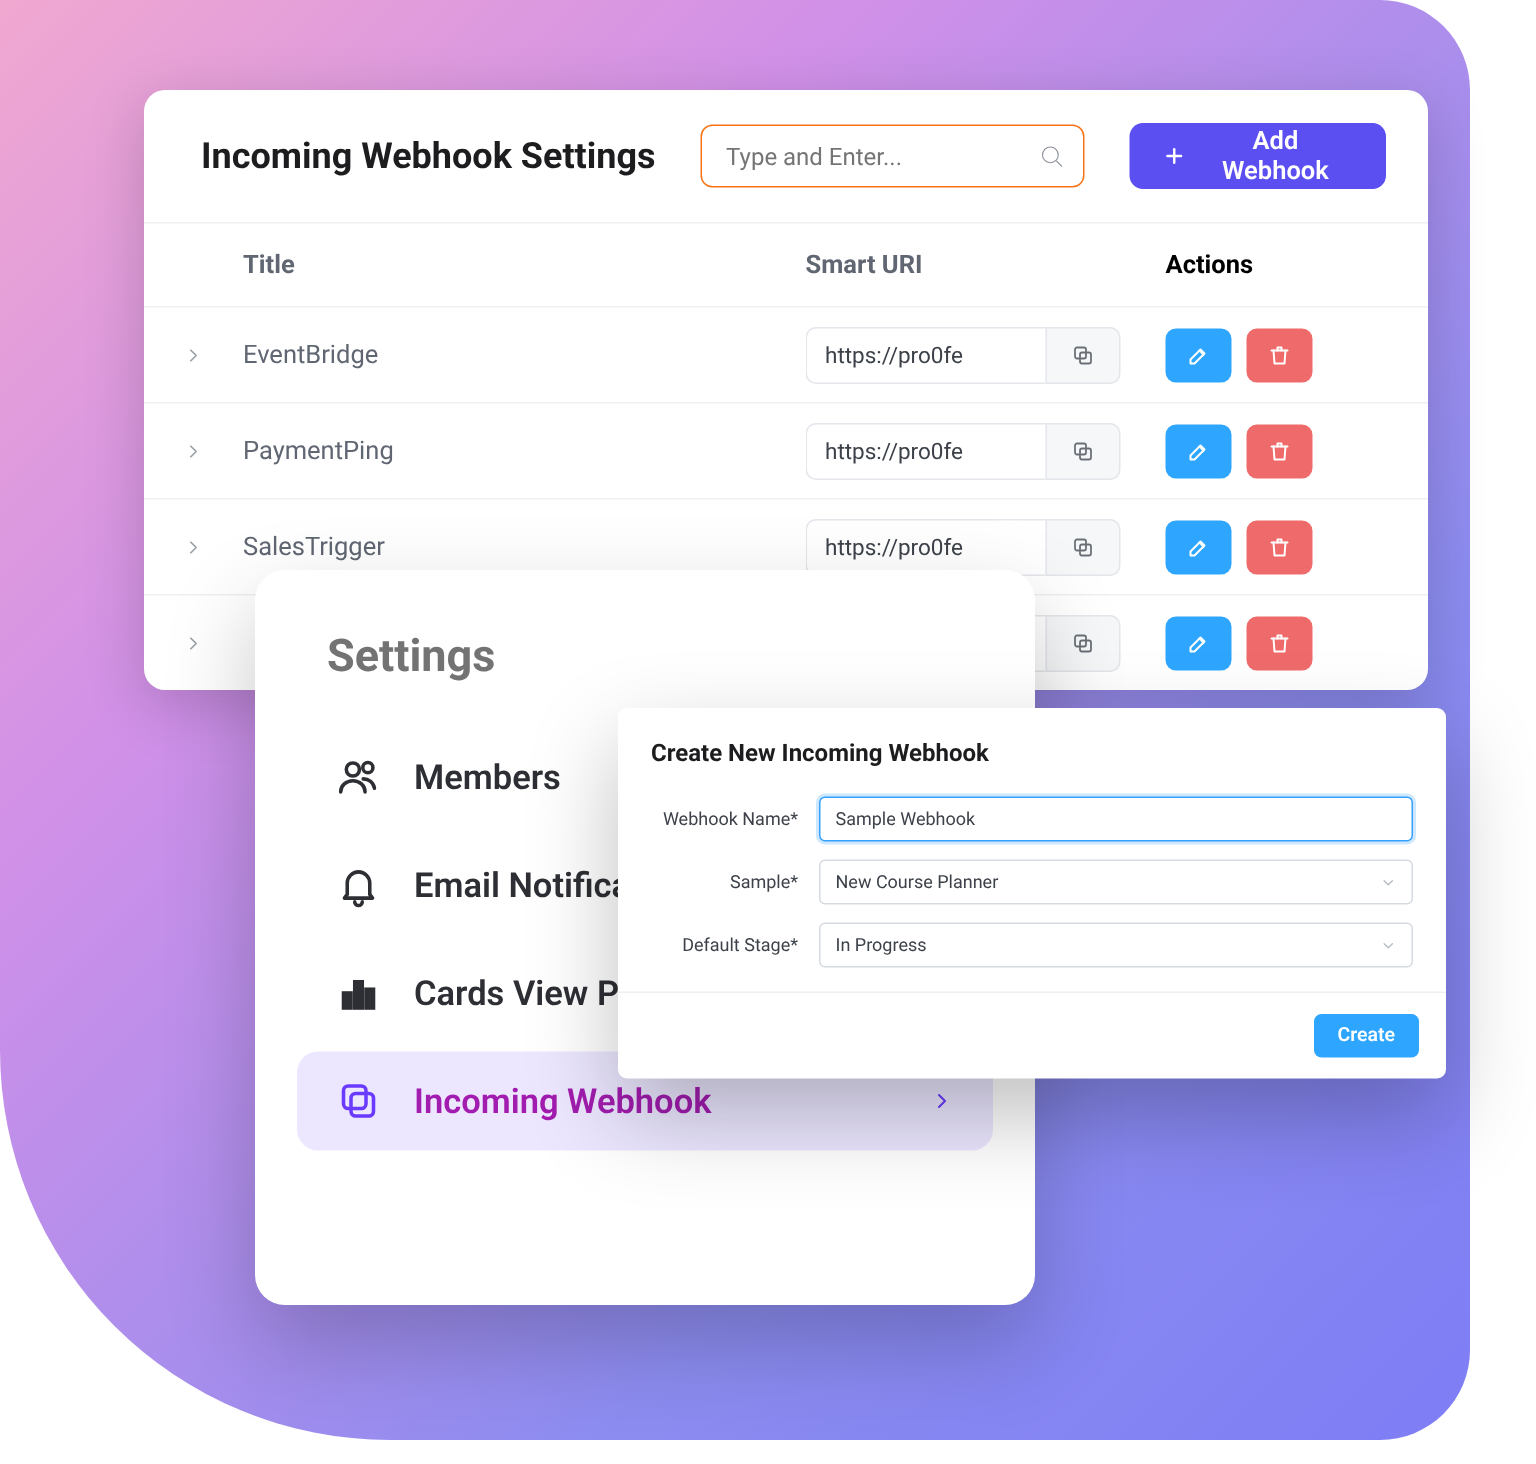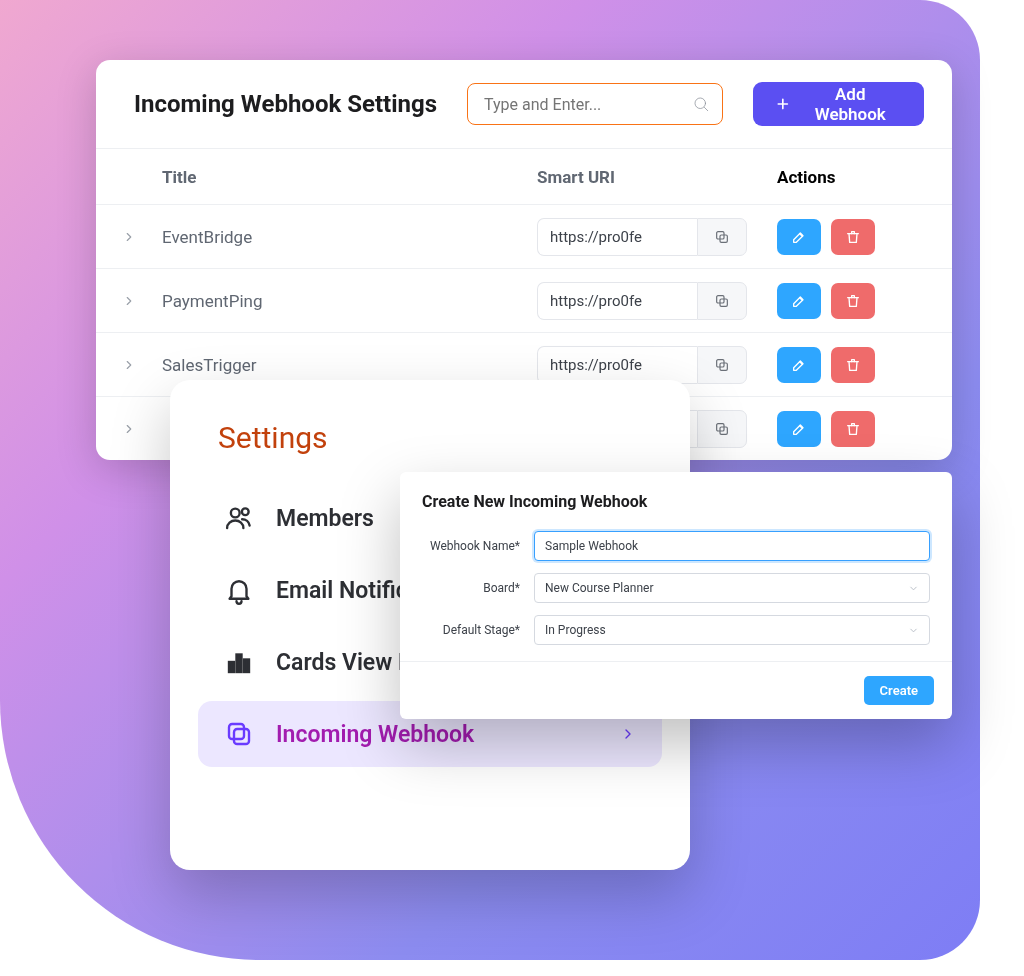--- a/index.html
+++ b/index.html
@@ -56,36 +56,36 @@
   .act-edit{background:#2ea6ff}
   .act-del{background:#ef6b6b}
   .act-btn svg{width:16px;height:16px;stroke:#fff;fill:none;stroke-width:2}
 
   
   .card-settings{
     position:absolute;left:170px;top:380px;width:520px;height:490px;
     background:#fff;border-radius:20px;box-shadow:0 25px 60px rgba(0,0,0,.22);
     padding:40px 28px 28px 28px;
   }
-  .settings-title{font-size:30px;font-weight:400;color:#c2410c;margin:0 0 30px 20px}
+  .settings-title{font-size:30px;font-weight:700;color:#737373;margin:0 0 30px 20px}
   .set-item{
     display:flex;align-items:center;gap:22px;height:66px;padding:0 26px;border-radius:14px;margin:6px 0;
     cursor:pointer
   }
   .set-item svg.ico{width:30px;height:30px;stroke:#2d2f34;fill:none;stroke-width:1.9}
   .set-item .label{font-size:23px;font-weight:600;color:#2d2f34;flex:1 1 auto;white-space:nowrap;overflow:hidden}
   .set-item .arrow{width:16px;height:16px;stroke:#7b808a;stroke-width:2;fill:none}
   .set-item.active{background:#ece7ff}
   .set-item.active .label{color:#a21caf}
   .set-item.active svg.ico{stroke:#6a3bff}
   .set-item.active .arrow{stroke:#6a3bff}
 
   
   .card-modal{
-    position:absolute;left:400px;top:472px;width:552px;
+    position:absolute;left:412px;top:472px;width:552px;
     background:#fff;border-radius:6px;box-shadow:0 25px 60px rgba(0,0,0,.25);
     padding:20px 0 0 0;overflow:hidden
   }
   .modal-title{font-size:16px;font-weight:700;color:#1d1d1f;padding:0 22px 14px}
   .form-row{display:flex;align-items:center;padding:6px 22px}
   .form-lbl{width:112px;text-align:right;font-size:12px;color:#3d424a;padding-right:14px}
   .form-in,.form-sel{
     flex:1;height:30px;border:1px solid #d5d9e0;border-radius:4px;padding:0 10px;font-size:12px;color:#3d424a;background:#fff
   }
   .form-in.focus{border-color:#37a0ff;box-shadow:0 0 0 2px rgba(55,160,255,.25)}
@@ -322,21 +322,21 @@
 
 <div class="card-modal">
   <div class="modal-title">Create New Incoming Webhook</div>
 
   <div class="form-row">
     <div class="form-lbl">Webhook Name*</div>
     <input class="form-in focus" value="Sample Webhook" style="">
   </div>
 
   <div class="form-row">
-    <div class="form-lbl">Board*</div>
+    <div class="form-lbl">Sample*</div>
     <div class="form-sel">
       <span>New Course Planner</span>
       <svg class="stroke" viewBox="0 0 24 24">
           <polyline points="6 9 12 15 18 9"></polyline>
         </svg>
     </div>
   </div>
 
   <div class="form-row">
     <div class="form-lbl">Default Stage*</div>

